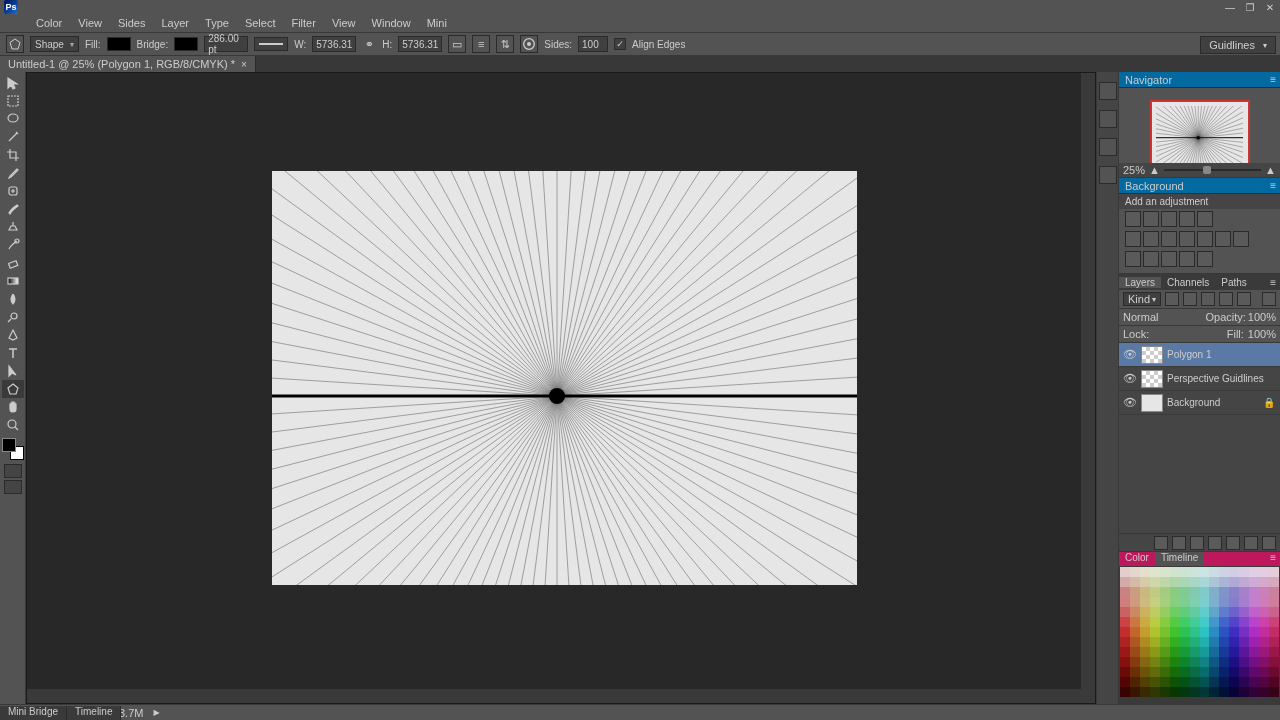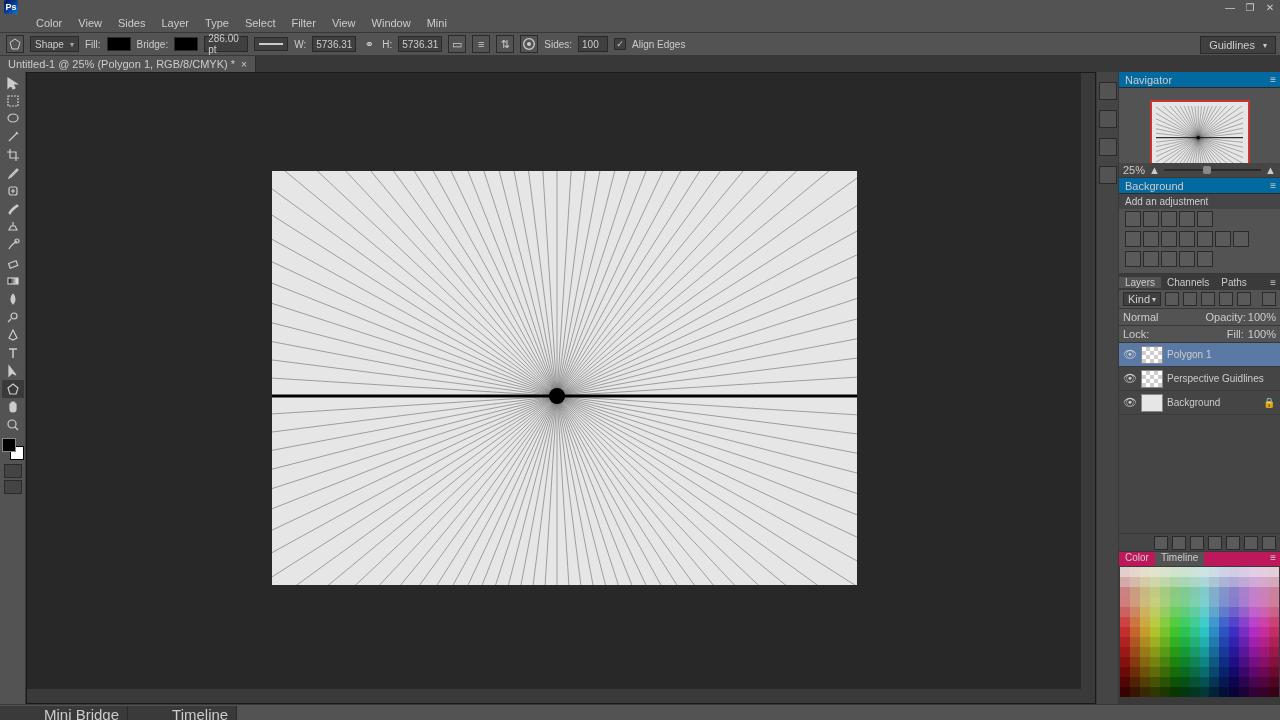--- a/index.html
+++ b/index.html
@@ -107,21 +107,21 @@
 .sw-tabs span { padding:0 6px; font-size:10px; cursor:pointer; }
 .sw-tabs span.active { background:#535353; }
 .sw-grid { flex:1; display:grid; grid-template-columns: repeat(16, 1fr); grid-auto-rows: 10px; gap:0; padding:1px; background:#3a3a3a; }
 .sw-grid div { border: 0; }
 
 
 .statusbar { height: 16px; background: #535353; border-top:1px solid #383838; display:flex; align-items:center; padding:0 6px; gap:10px; font-size:10px; }
 .statusbar .sep { color:#888; }
 .statusbar .tri { font-size:8px; }
 .bottom-tabs { position:absolute; bottom:0; left:0; height:14px; display:flex; background:#3a3a3a; }
-.bottom-tabs span { padding:0 8px; font-size:15px; border-right:1px solid #2a2a2a; cursor:pointer;margin-left:36px; }
+.bottom-tabs span { padding:0 8px; font-size:10px; border-right:1px solid #2a2a2a; cursor:pointer; }
 </style>
 </head>
 <body>
 
 <div class="titlebar">
   <div class="logo">Ps</div>
 </div>
 <div class="win-controls">
   <div>—</div>
   <div>❐</div>

